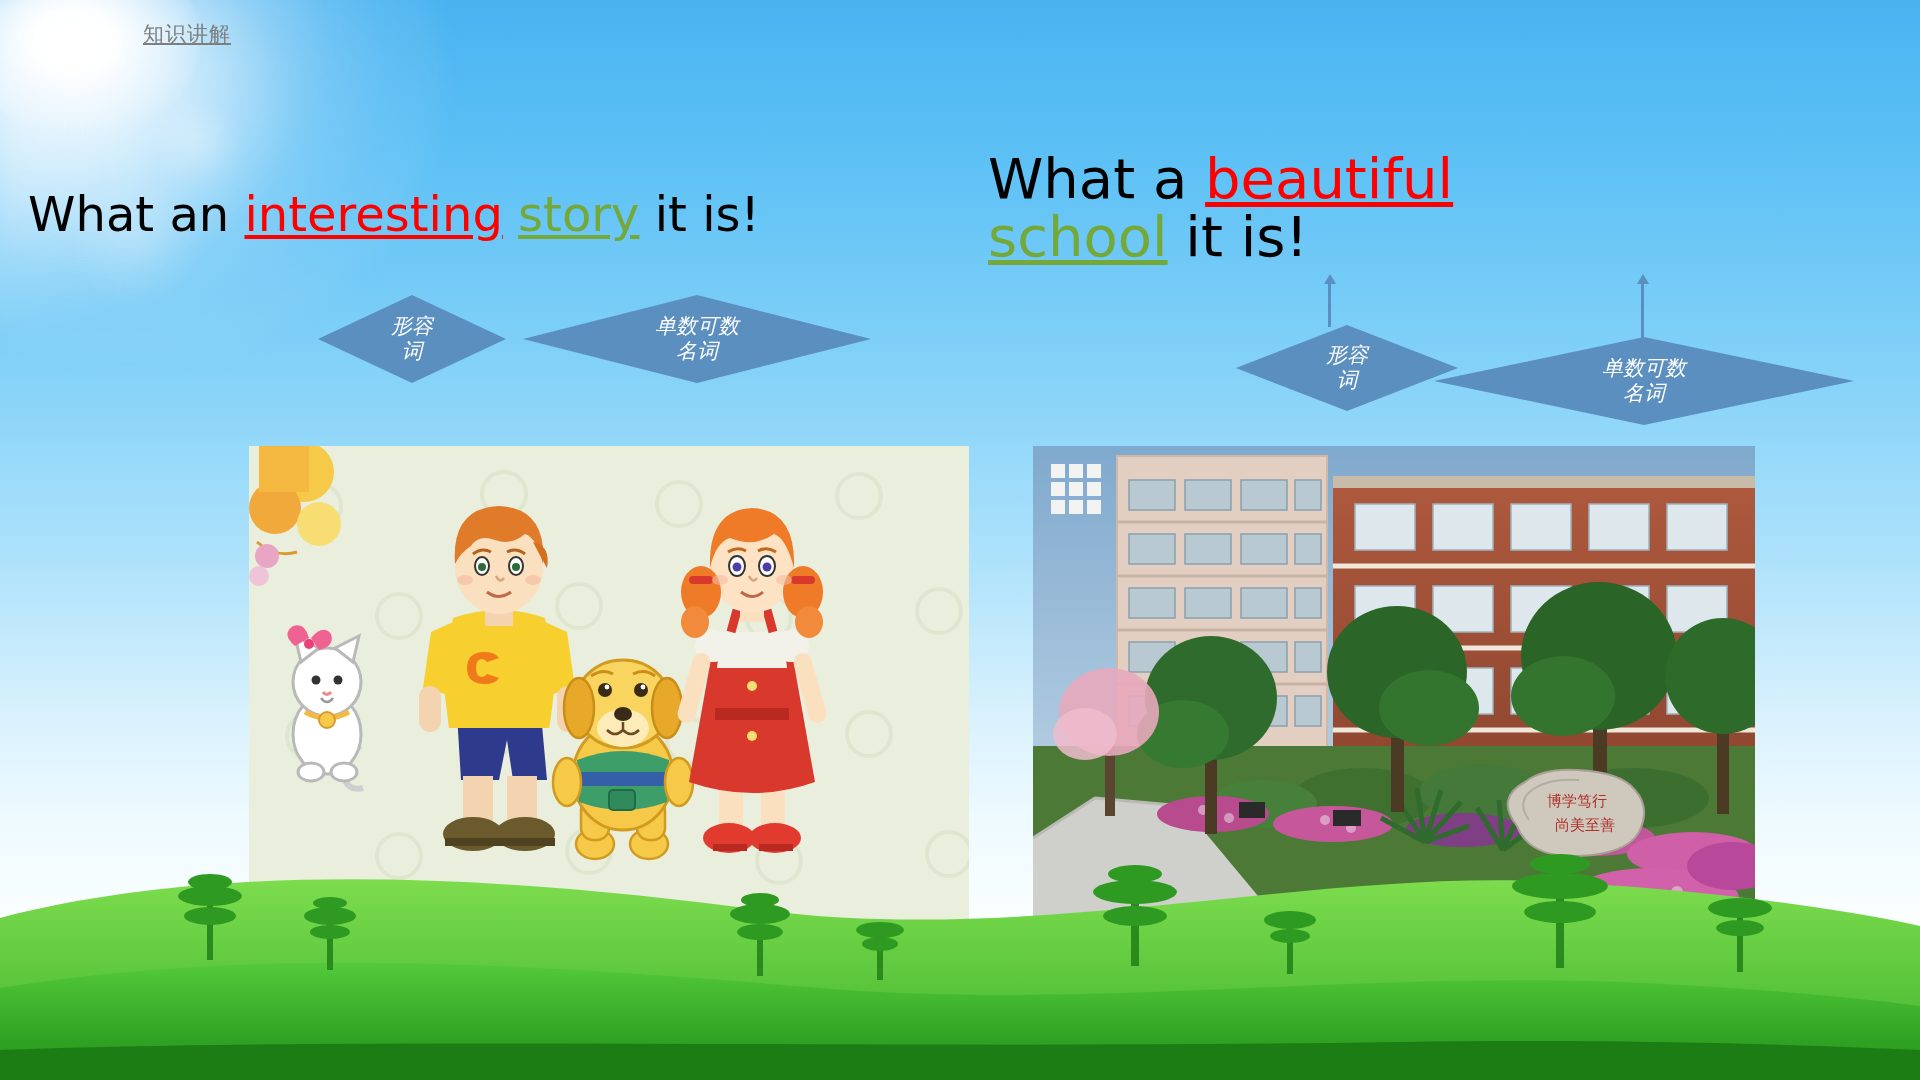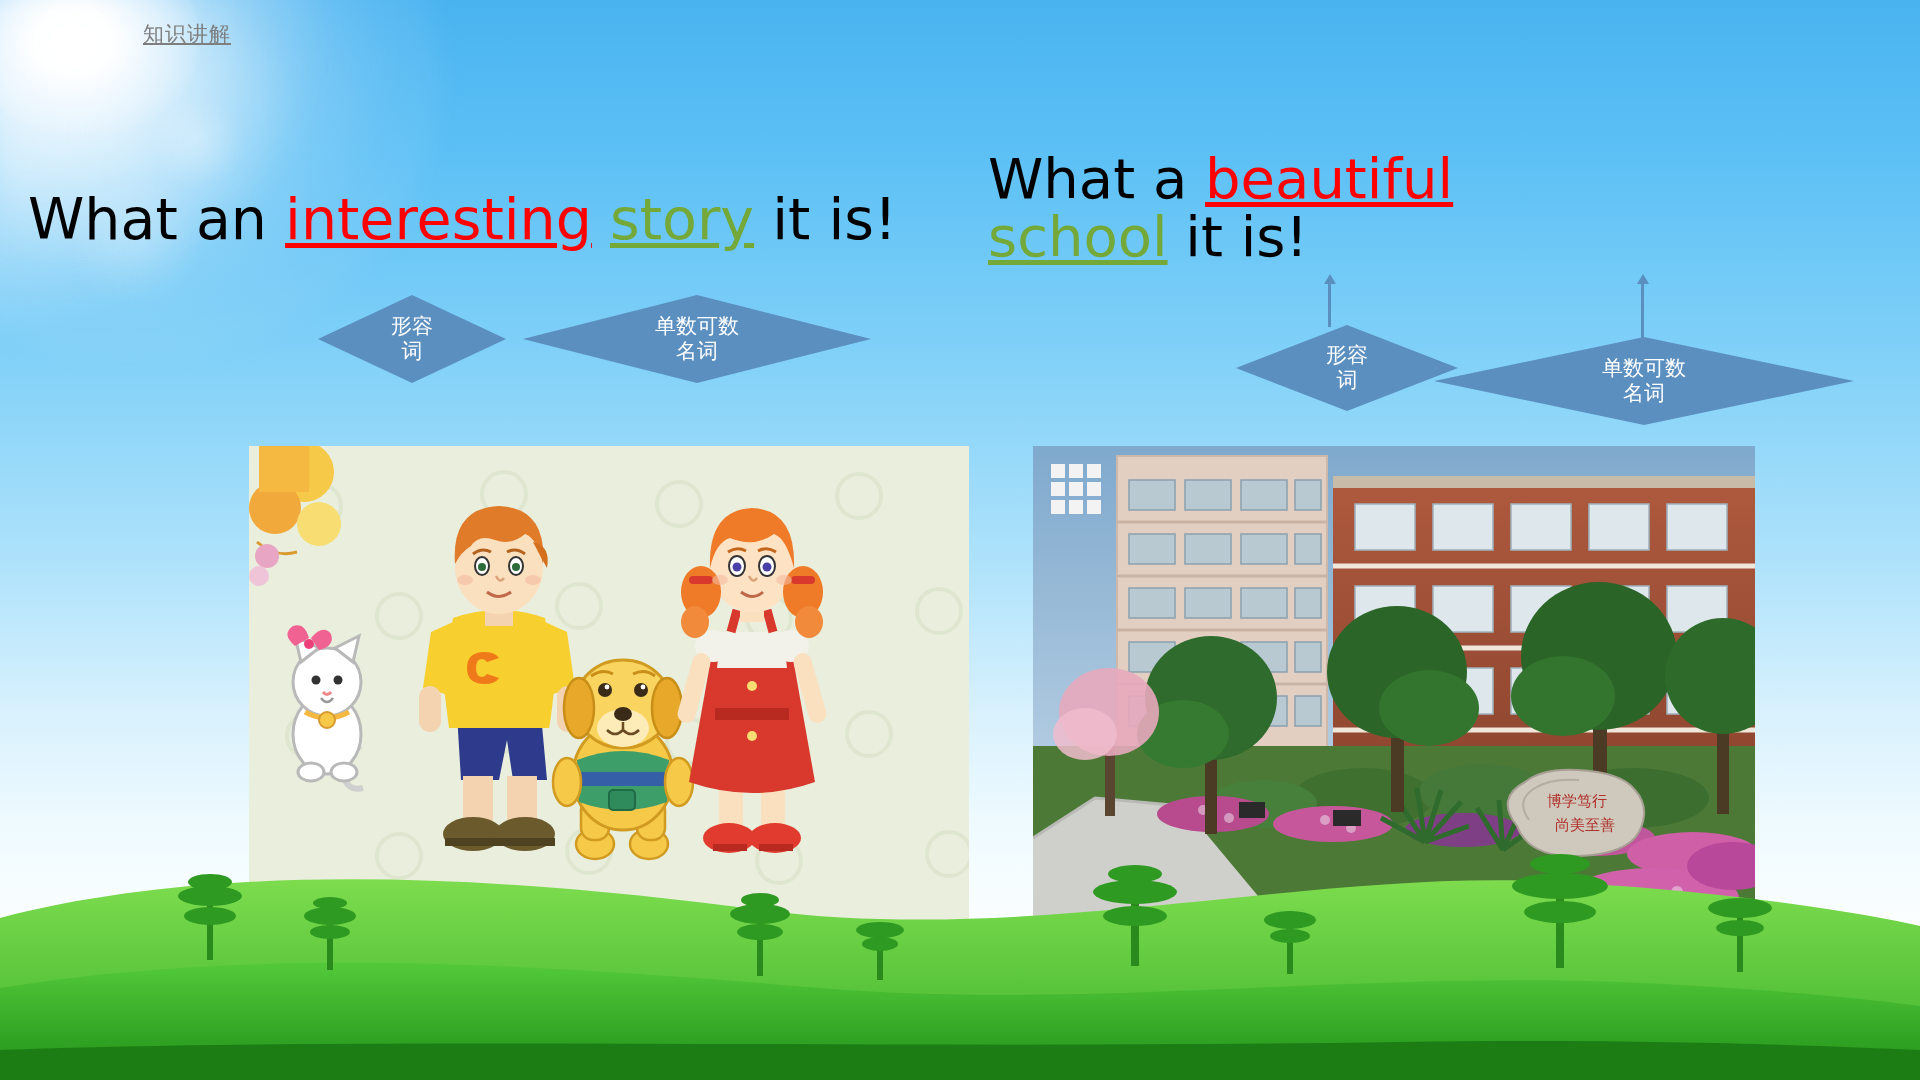--- a/index.html
+++ b/index.html
@@ -39,29 +39,29 @@
   .title .cn{font-size:88px;font-family:"DejaVu Sans",sans-serif;font-weight:400;letter-spacing:0px;}
 
   
   .sent{position:absolute;white-space:normal;color:#000;line-height:1.04;
      font-family:"DejaVu Sans",sans-serif;font-weight:400;}
   .sent .plain{color:#000;}
   .sent .adj{color:#ff0000;text-decoration:underline;text-underline-offset:4px;}
   .sent .noun{color:#6aa game;}
   .sent .noun{color:#74a839;text-decoration:underline;text-underline-offset:4px;}
 
-  #sent-left{left:28px;top:190px;font-size:57px;}
+  #sent-left{left:28px;top:190px;font-size:48px;}
   #sent-right{left:988px;top:150px;font-size:56px;width:610px;}
 
   
   .dia{position:absolute;color:#ffffff;text-align:center;
      display:flex;align-items:center;justify-content:center;
      font-family:"DejaVu Sans",sans-serif;font-size:21px;line-height:1.18;
      background:#5b8fc0;clip-path:polygon(50% 0,100% 50%,50% 100%,0 50%);}
-  .dia span{display:block;}
+  .dia span{display:block;font-style:italic;}
 
   
   .arrow{position:absolute;width:0;height:0;}
   .arrow .shaft{position:absolute;width:3px;background:#5b8fc0;left:0;top:0;}
   .arrow .head{position:absolute;left:-4px;top:-9px;width:0;height:0;
      border-left:6px solid transparent;border-right:6px solid transparent;border-bottom:10px solid #5b8fc0;}
 
   
   .pic{position:absolute;overflow:hidden;margin-left:13px;}
   .pic-left{left:236px;top:446px;width:720px;height:482px;background:#eaf0e0;}

